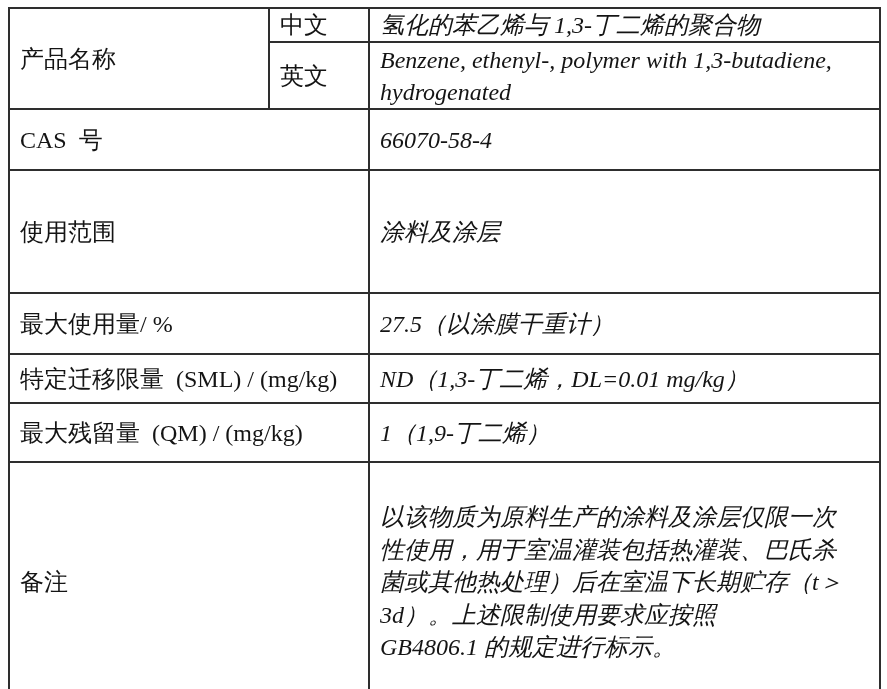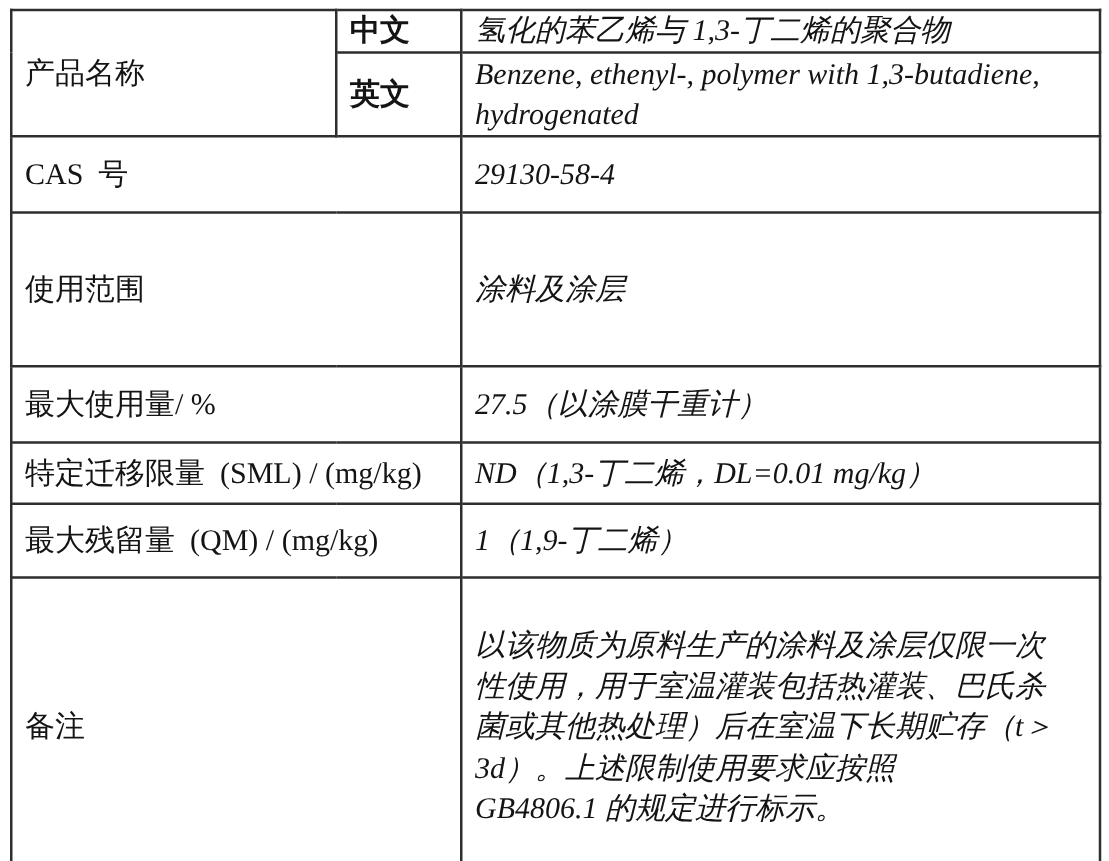--- a/index.html
+++ b/index.html
@@ -35,21 +35,21 @@
   col.c2 { width: 100px; }
   col.c3 { width: 511px; }
   tr.r-zh     { height: 32px; }
   tr.r-en     { height: 67px; margin-top: 44px; }
   tr.r-cas    { height: 61px; }
   tr.r-scope  { height: 123px; }
   tr.r-max    { height: 61px; padding-left: 28px; }
   tr.r-sml    { height: 49px; }
   tr.r-qm     { height: 59px; }
   tr.r-remark { height: 240px; }
-  td.sublabel { padding-left: 12px; font-weight: bold; }
+  td.sublabel { padding-left: 12px; }
   td.value    { padding-left: 11px; padding-right: 4px; font-style: italic; }
   td.top      { vertical-align: top; padding-top: 4px; }
   td.wrap     { font-size: 23px; line-height: 31px; }
   td.remark   { line-height: 34px; }
 </style>
 </head>
 <body>
 
 <div class="page">
   <table class="spec-table">
@@ -64,21 +64,21 @@
       <td class="sublabel">中文</td>
       <td class="value">氢化的苯乙烯与 1,3-丁二烯的聚合物</td>
     </tr>
     <tr class="r-en">
       <td class="sublabel top">英文</td>
       <td class="value top wrap">Benzene, ethenyl-, polymer with 1,3-butadiene,
 hydrogenated</td>
     </tr>
     <tr class="r-cas">
       <td colspan="2" class="label">CAS  号</td>
-      <td class="value">29130-58-4</td>
+      <td class="value">66070-58-4</td>
     </tr>
     <tr class="r-scope">
       <td colspan="2" class="label">使用范围</td>
       <td class="value">涂料及涂层</td>
     </tr>
     <tr class="r-max">
       <td colspan="2" class="label">最大使用量/ %</td>
       <td class="value">27.5（以涂膜干重计）</td>
     </tr>
     <tr class="r-sml">

